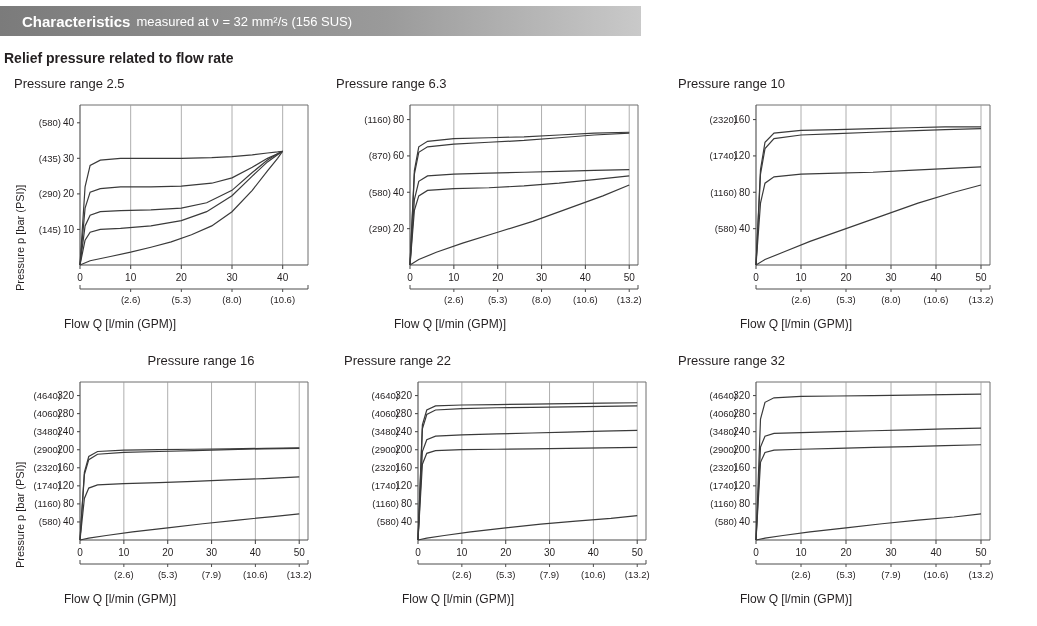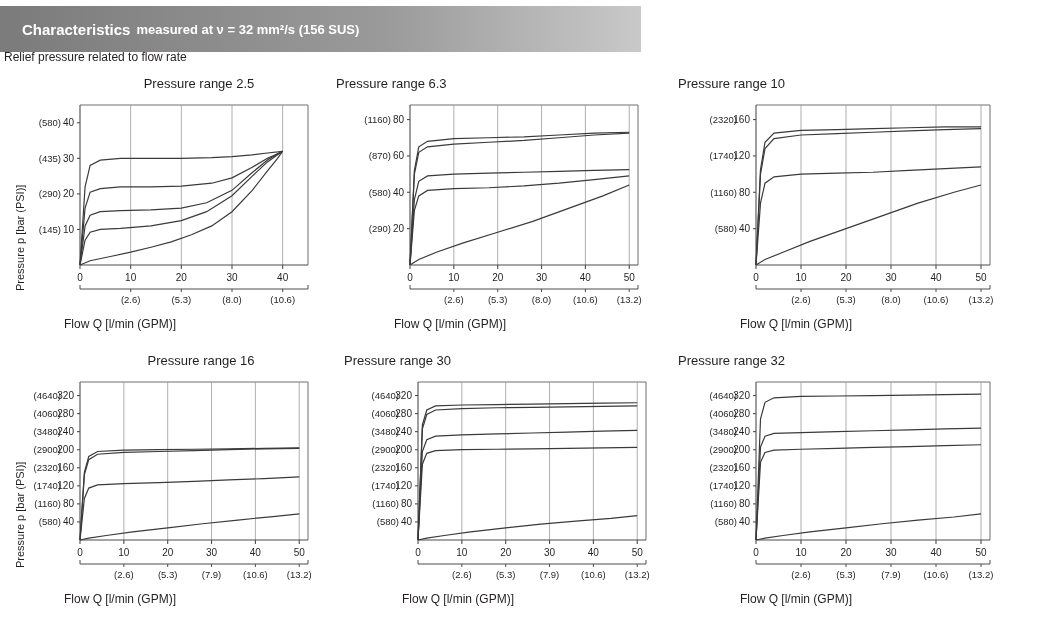--- a/index.html
+++ b/index.html
@@ -5,32 +5,32 @@
   html,body{margin:0;padding:0;}
   body{
     width:1037px;height:626px;
     background:#ffffff;
     font-family:"Liberation Sans", sans-serif;
     color:#231f20;
     position:relative;
     overflow:hidden;
   }
   .header-bar{
-    position:absolute;left:0;top:6px;width:641px;height:46px;
+    position:absolute;left:0;top:6px;width:641px;height:30px;
     background:linear-gradient(to right,#7b7b7b 0%, #9a9a9a 60%, #c9c9c9 100%);
     display:flex;align-items:center;
   }
   .header-bar .htitle{
     color:#ffffff;font-size:15px;font-weight:bold;margin-left:22px;
   }
   .header-bar .hsub{
-    color:#ffffff;font-size:13px;margin-left:6px;font-weight:bold;
+    color:#ffffff;font-size:13px;margin-left:6px;font-weight:normal;
   }
   .section-title{
-    position:absolute;left:4px;top:50px;font-size:12px;font-weight:normal;
+    position:absolute;left:4px;top:50px;font-size:14px;font-weight:bold;
   }
   .chart-title{
     font-size:13px;color:#231f20;
   }
   .axis-label-y{
     position:absolute;
     transform:rotate(-90deg);
     transform-origin:left top;
     font-size:11px;
     white-space:nowrap;
@@ -51,21 +51,21 @@
 <body>
 
 <div class="header-bar">
   <span class="htitle">Characteristics</span>
   <span class="hsub">measured at ν = 32 mm²/s (156 SUS)</span>
 </div>
 
 <div class="section-title">Relief pressure related to flow rate</div>
 
 <div class="panel" id="panel0" style="left:4px;top:76px;">
-    <div class="chart-title" style="margin-left: 10px; text-align: center;">Pressure range 2.5</div>
+    <div class="chart-title" style="margin-left: 10px;">Pressure range 2.5</div>
     <svg width="320" height="222" viewBox="0 0 320 222">
       <line x1="76" y1="14" x2="304" y2="14" class="frame"></line>
       <line x1="304" y1="14" x2="304" y2="174" class="frame"></line>
       <line x1="126.66666666666666" y1="14" x2="126.66666666666666" y2="174" class="grid-line"></line>
       <line x1="177.33333333333331" y1="14" x2="177.33333333333331" y2="174" class="grid-line"></line>
       <line x1="228" y1="14" x2="228" y2="174" class="grid-line"></line>
       <line x1="278.66666666666663" y1="14" x2="278.66666666666663" y2="174" class="grid-line"></line>
       <line x1="76" y1="14" x2="76" y2="174" class="axisline"></line>
       <line x1="76" y1="174" x2="304" y2="174" class="axisline"></line>
       <line x1="73" y1="138.44444444444446" x2="76" y2="138.44444444444446" class="axisline"></line>
@@ -286,21 +286,21 @@
       <text x="295.2307692307692" y="210" text-anchor="middle" class="tick-paren">(13.2)</text>
       <path d="M76.00 172.00 L80.38 104.29 L84.77 88.49 L93.54 83.52 L119.85 82.17 L154.92 81.71 L190.00 81.26 L225.08 80.81 L260.15 80.36 L295.23 79.91 " class="curve"></path>
       <path d="M76.00 172.00 L80.38 106.54 L84.77 91.65 L93.54 86.23 L119.85 84.42 L154.92 83.52 L190.00 82.62 L225.08 81.71 L260.15 80.81 L295.23 80.36 " class="curve"></path>
       <path d="M76.00 172.00 L80.38 130.47 L84.77 120.09 L93.54 116.93 L119.85 115.57 L154.92 114.67 L190.00 113.31 L225.08 111.96 L260.15 110.61 L295.23 108.80 " class="curve"></path>
       <path d="M76.00 172.00 L84.77 170.19 L102.31 167.49 L128.62 163.87 L163.69 159.81 L198.77 155.75 L233.85 152.14 L268.92 148.53 L295.23 145.82 " class="curve"></path>
     </svg>
     <div class="axis-label-x" style="width: 320px; margin-top: 4px; padding-left: 60px;">Flow Q [l/min (GPM)]</div>
     <div class="axis-label-y" style="left: 10px; top: 215px;">Pressure p [bar (PSI)]</div>
   </div>
 <div class="panel" id="panel4" style="left:342px;top:353px;">
-    <div class="chart-title" style="margin-left: 2px;">Pressure range 30</div>
+    <div class="chart-title" style="margin-left: 2px;">Pressure range 22</div>
     <svg width="320" height="220" viewBox="0 0 320 220">
       <line x1="76" y1="14" x2="304" y2="14" class="frame"></line>
       <line x1="304" y1="14" x2="304" y2="172" class="frame"></line>
       <line x1="119.84615384615384" y1="14" x2="119.84615384615384" y2="172" class="grid-line"></line>
       <line x1="163.69230769230768" y1="14" x2="163.69230769230768" y2="172" class="grid-line"></line>
       <line x1="207.53846153846152" y1="14" x2="207.53846153846152" y2="172" class="grid-line"></line>
       <line x1="251.3846153846154" y1="14" x2="251.3846153846154" y2="172" class="grid-line"></line>
       <line x1="295.2307692307692" y1="14" x2="295.2307692307692" y2="172" class="grid-line"></line>
       <line x1="76" y1="14" x2="76" y2="172" class="axisline"></line>
       <line x1="76" y1="172" x2="304" y2="172" class="axisline"></line>

